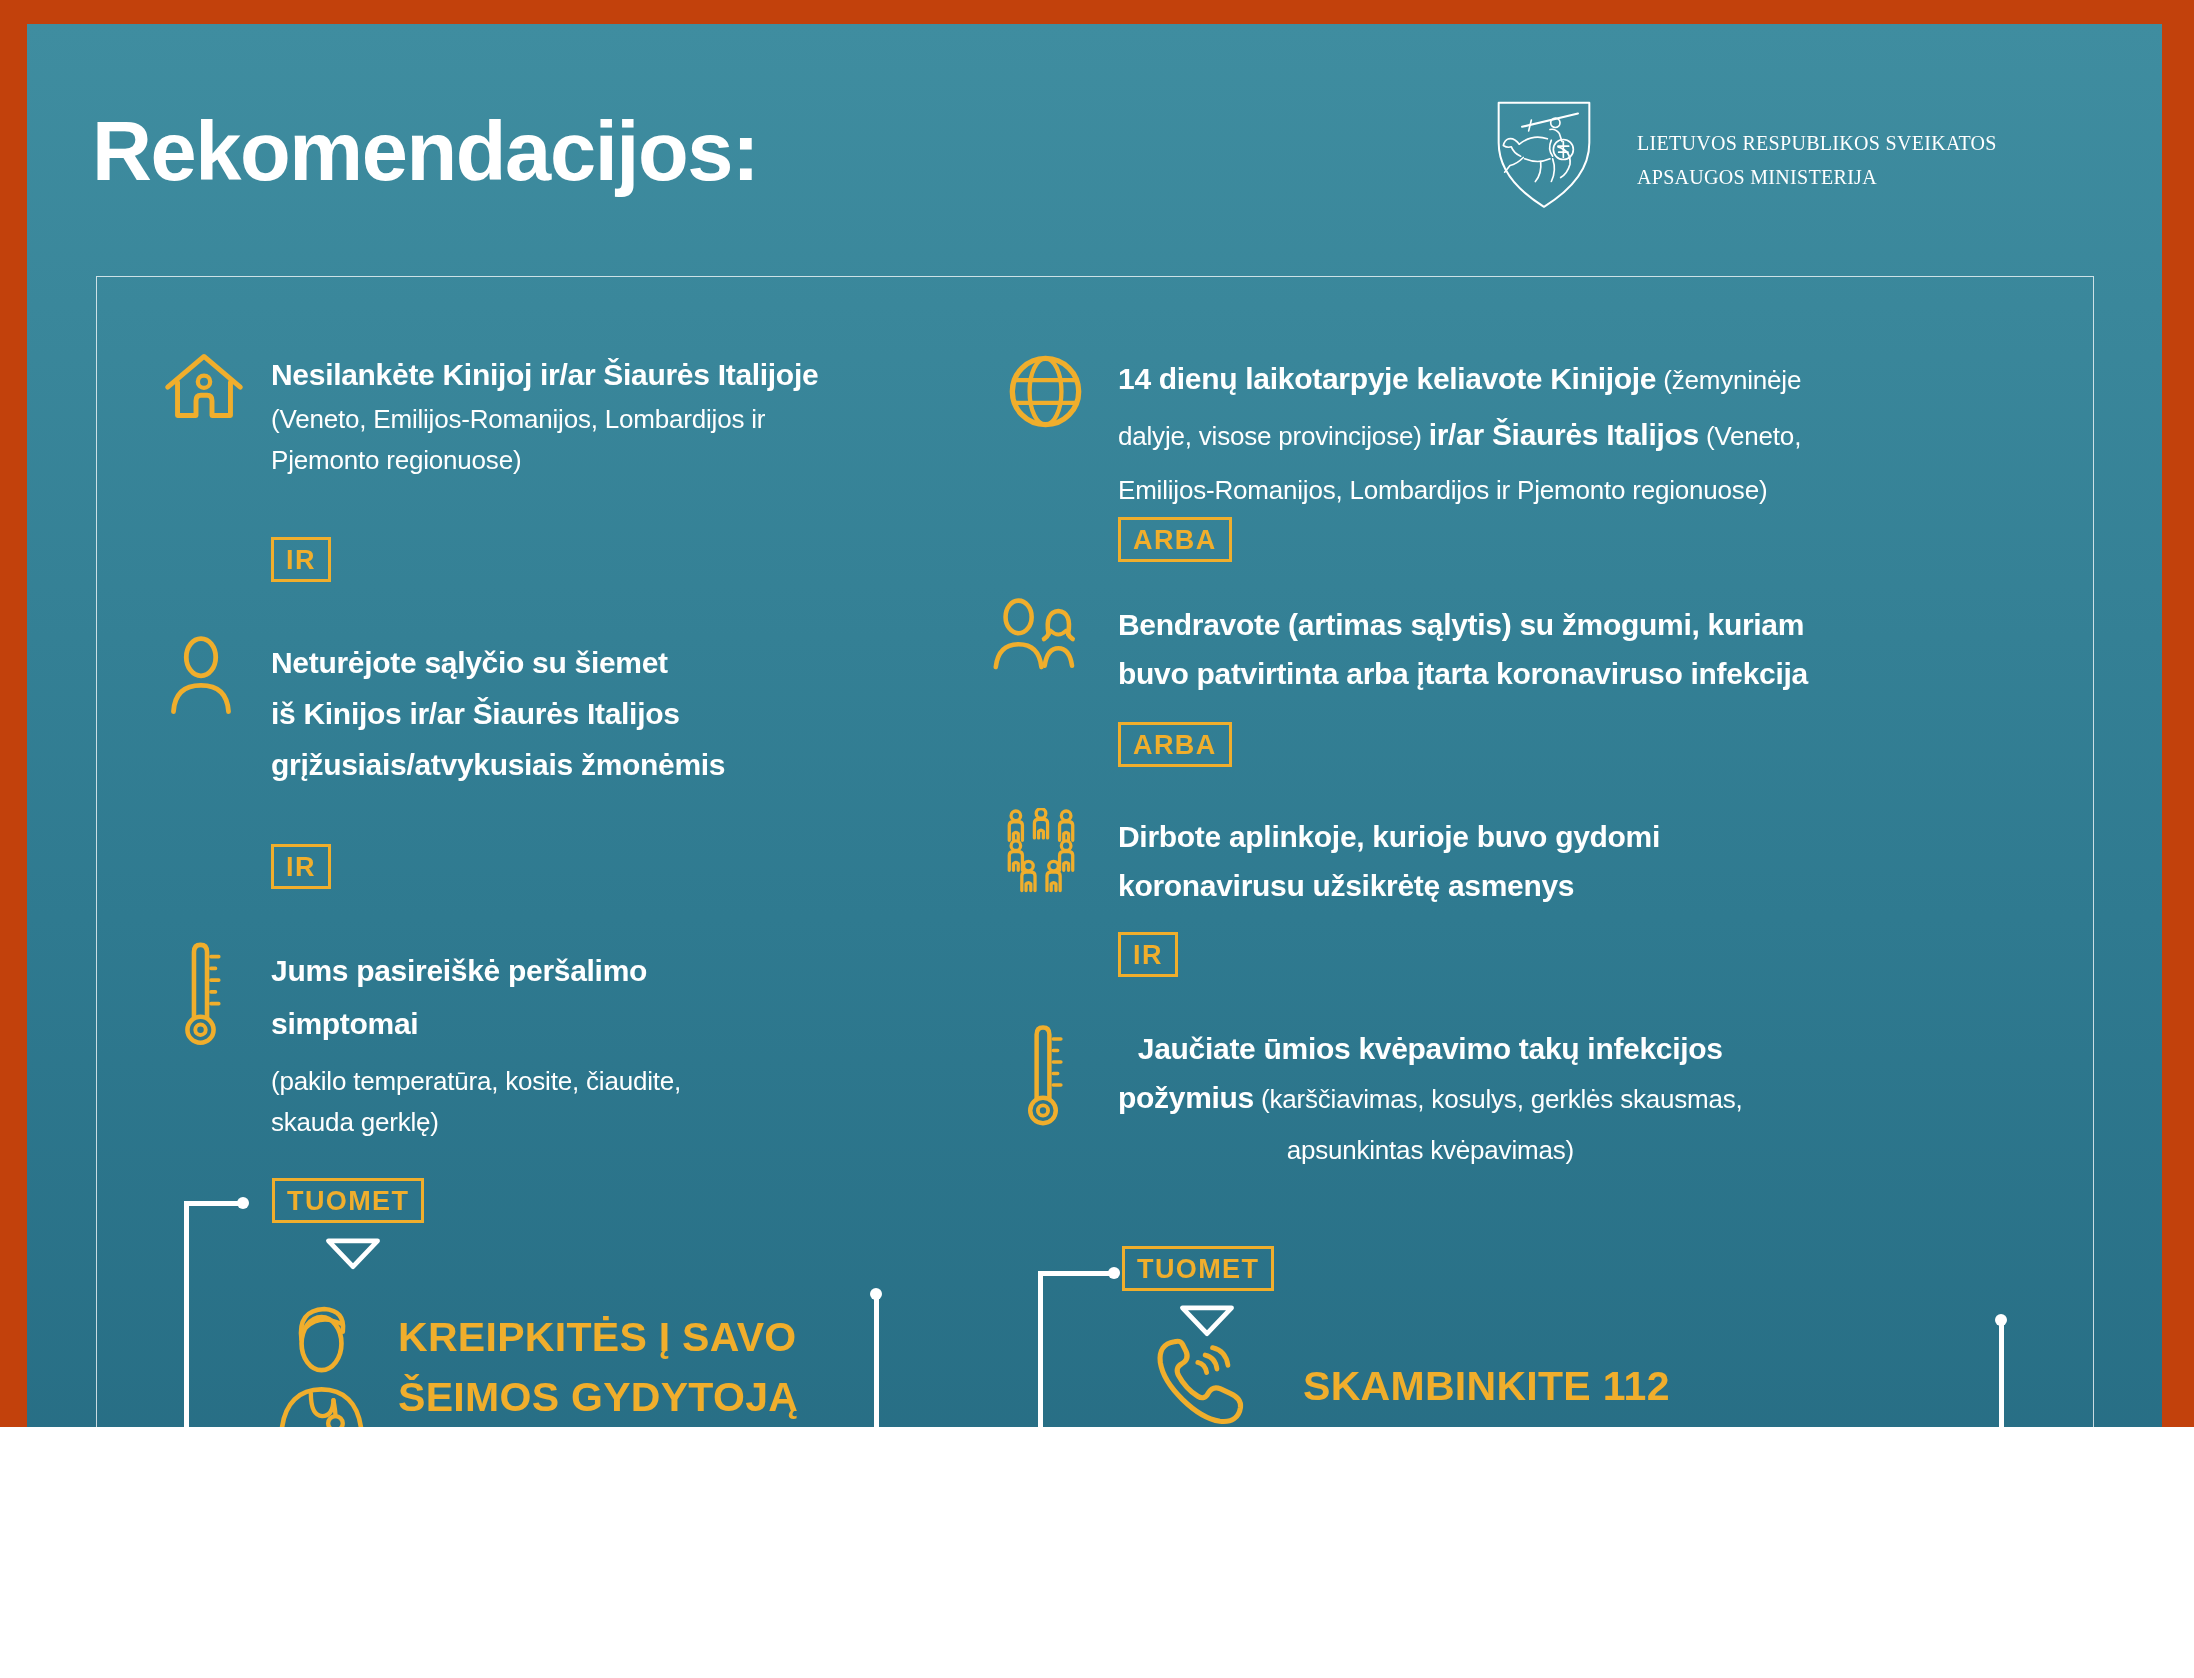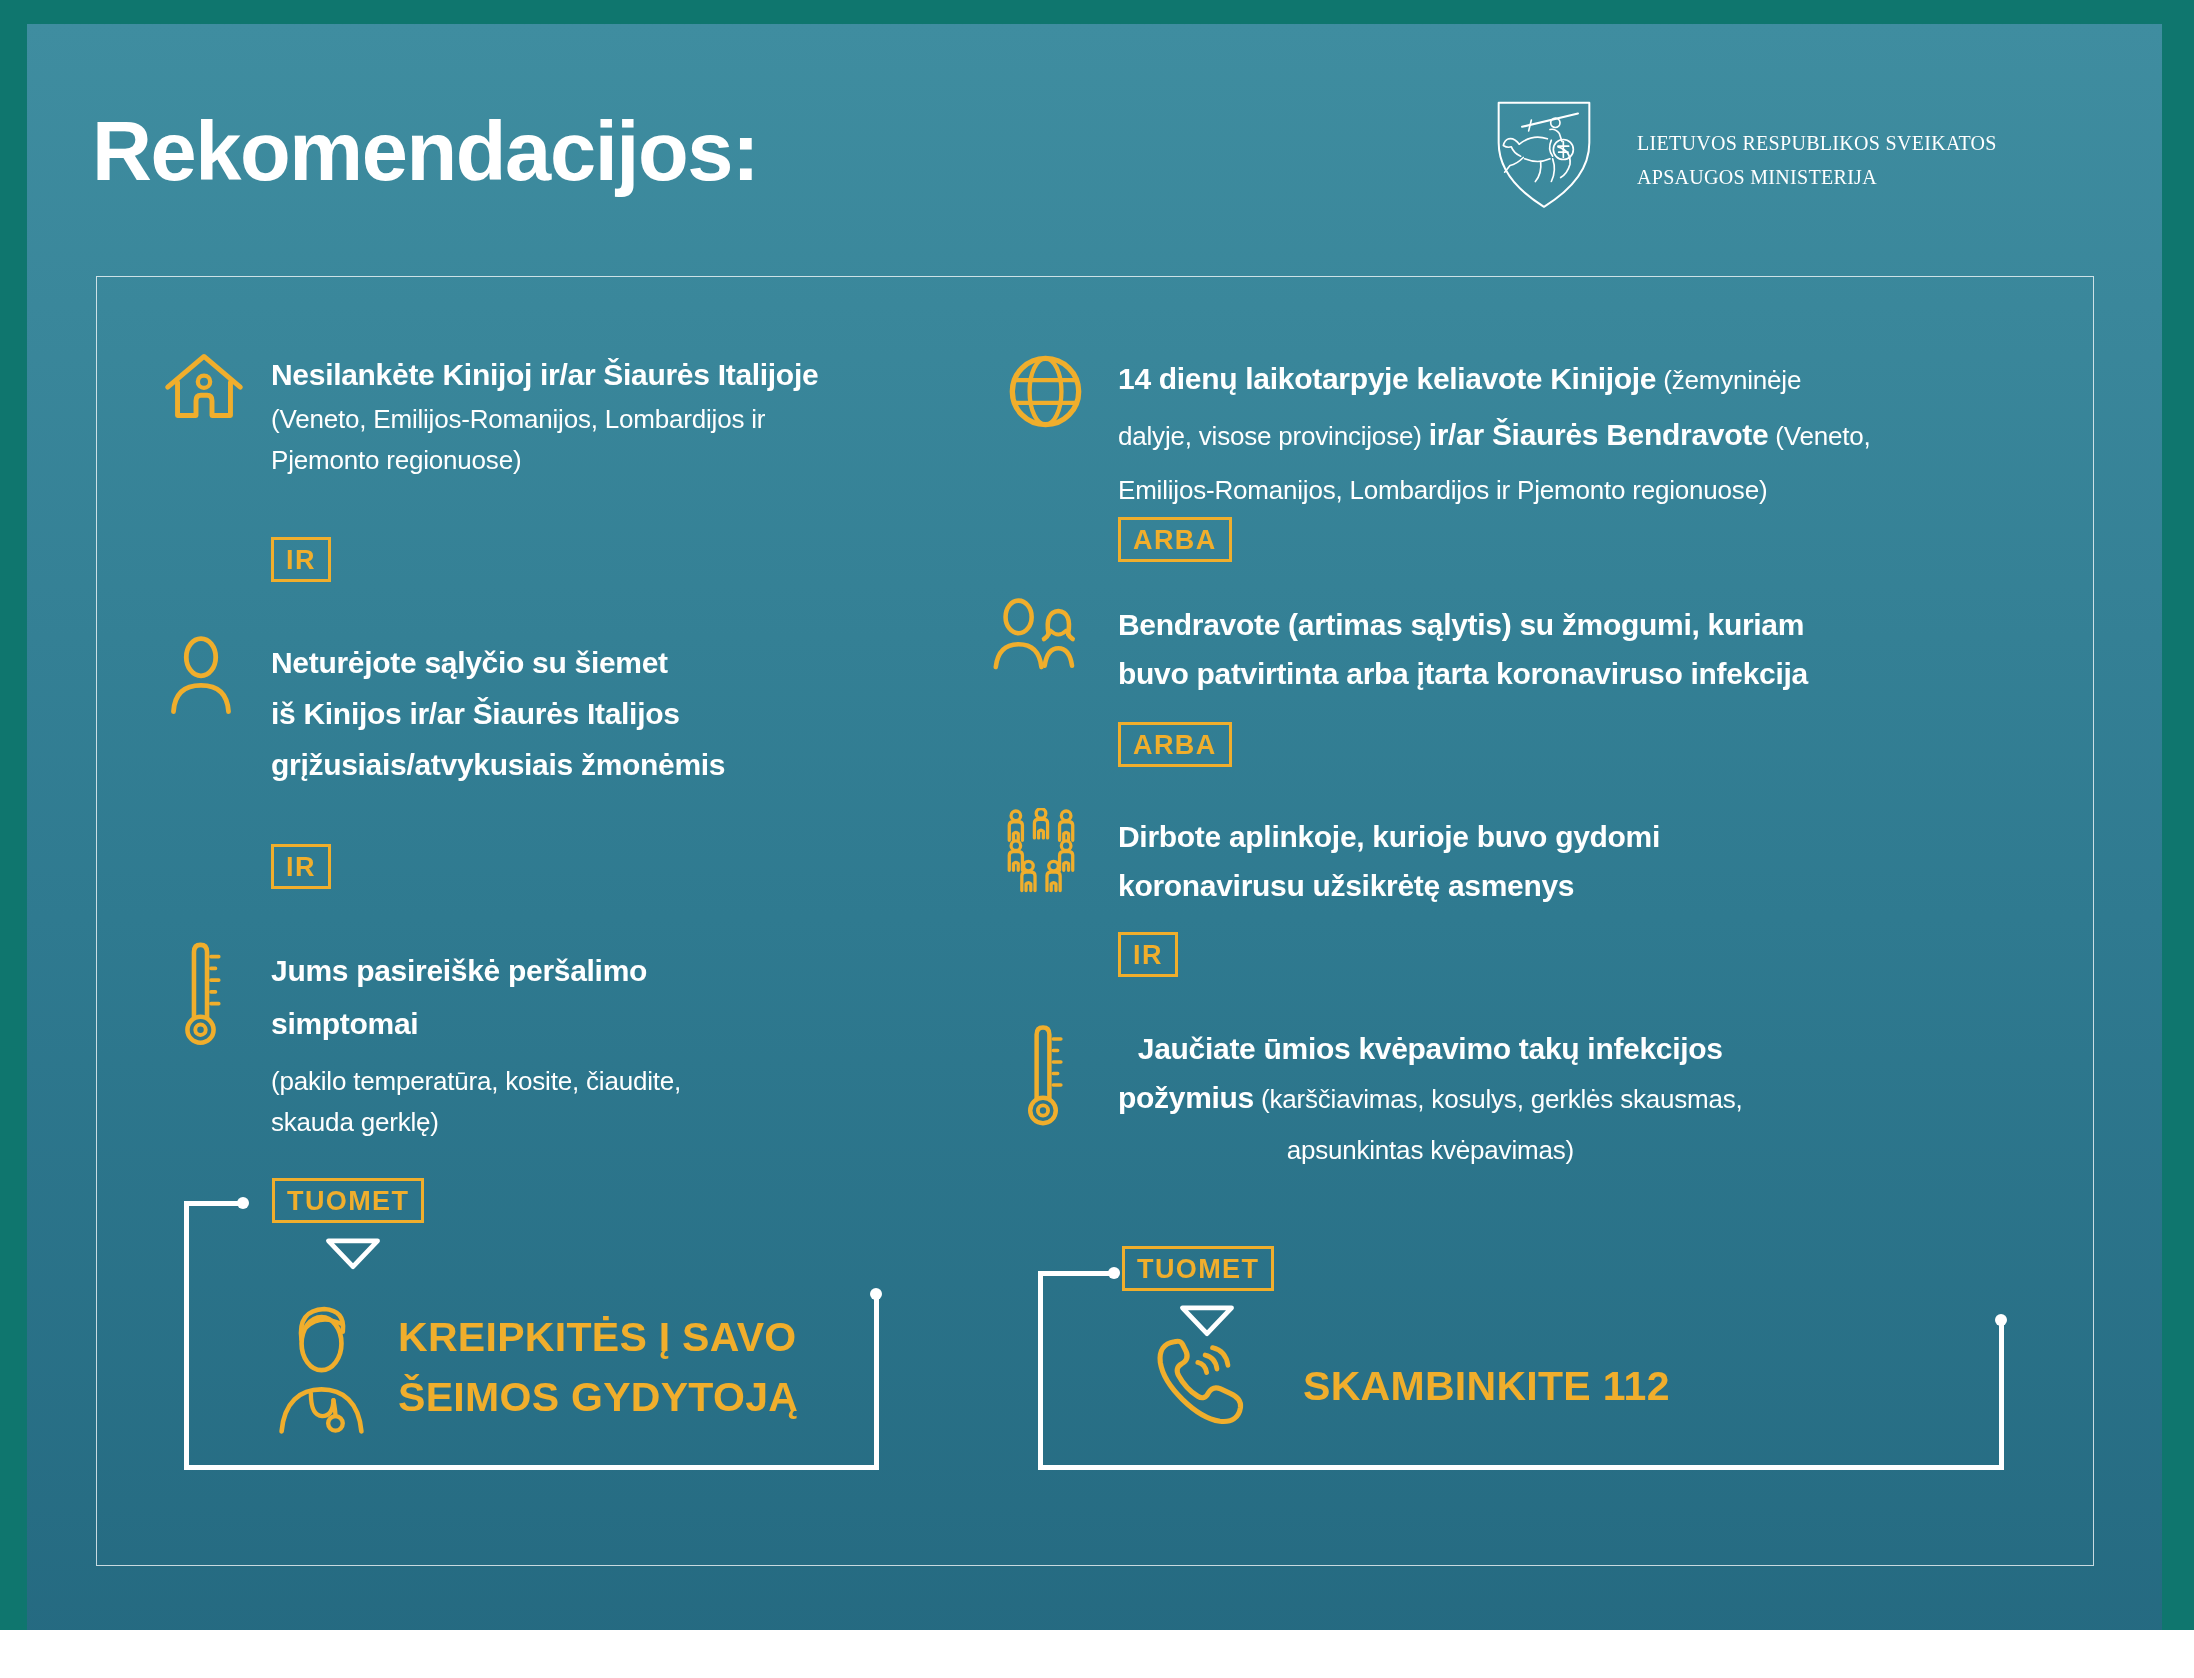--- a/index.html
+++ b/index.html
@@ -1,17 +1,17 @@
 <!DOCTYPE html>
 <html style="font-size:10.8px"><head>
 <meta charset="utf-8">
 <style>
   html,body{margin:0;padding:0;}
   body{width:2194px;height:1679px;background:#ffffff;font-family:"Liberation Sans",sans-serif;}
-  .page{position:relative;width:2194px;height:1630px;background:#0f766e;overflow:hidden;text-decoration:underline;}
+  .page{position:relative;width:2194px;height:1427px;background:#c2410c;overflow:hidden;text-decoration:underline;}
   .canvas{position:absolute;left:27px;top:24px;width:2135px;height:1624px;
           background:linear-gradient(180deg,#3F8DA0 0%,#2F7A90 55%,#256A81 100%);}
   .frame{position:absolute;left:69px;top:252px;width:1996px;height:1288px;
          border:1.4px solid rgba(255,255,255,0.75);}
   .title{position:absolute;left:65px;top:80px;margin:0;font-size:83px;font-weight:700;
          color:#ffffff;letter-spacing:-1.4px;white-space:nowrap;}
   .ministry{position:absolute;left:1467px;top:76px;display:flex;}
   .vytis{width:100px;height:111px;}
   .ministry-text{margin:26px 0 0 43px;color:#ffffff;font-family:"Liberation Serif",serif;
                  font-size:20px;line-height:34px;letter-spacing:0.3px;white-space:nowrap;}
@@ -142,21 +142,21 @@
 
     <div class="icon" style="left:980px;top:329px;width:77px;height:77px;">
       <svg viewBox="0 0 116 116" fill="none" stroke="#F0AE2C" stroke-width="8" stroke-linecap="round" stroke-linejoin="round">
         <circle cx="58" cy="58" r="50"></circle>
         <ellipse cx="58" cy="58" rx="24" ry="50" stroke-width="6.5"></ellipse>
         <path d="M12 41 H104 M12 75 H104" stroke-width="6.5"></path>
       </svg>
     </div>
     <div class="tb" style="left:1091px;top:330px;">
       <div class="lh73"><span class="h45">14 dienų laikotarpyje keliavote Kinijoje</span><span class="note"> (žemyninėje</span></div>
-      <div class="lh73"><span class="note">dalyje, visose provincijose) </span><span class="h45">ir/ar Šiaurės Bendravote</span><span class="note"> (Veneto,</span></div>
+      <div class="lh73"><span class="note">dalyje, visose provincijose) </span><span class="h45">ir/ar Šiaurės Italijos</span><span class="note"> (Veneto,</span></div>
       <div class="lh73"><span class="note">Emilijos-Romanijos, Lombardijos ir Pjemonto regionuose)</span></div>
     </div>
 
     <div class="badge" style="left:1091px;top:493px;">ARBA</div>
 
     <div class="icon" style="left:966px;top:574px;width:89px;height:73px;">
       <svg viewBox="0 0 136 112" fill="none" stroke="#F0AE2C" stroke-width="7" stroke-linecap="round" stroke-linejoin="round">
         <ellipse cx="39" cy="29" rx="20" ry="25"></ellipse>
         <path d="M4 106 C7 79 22 71 39 71 C56 71 71 79 74 106"></path>
         <path d="M85 55 Q79 22 100 20 Q121 22 115 55"></path>

